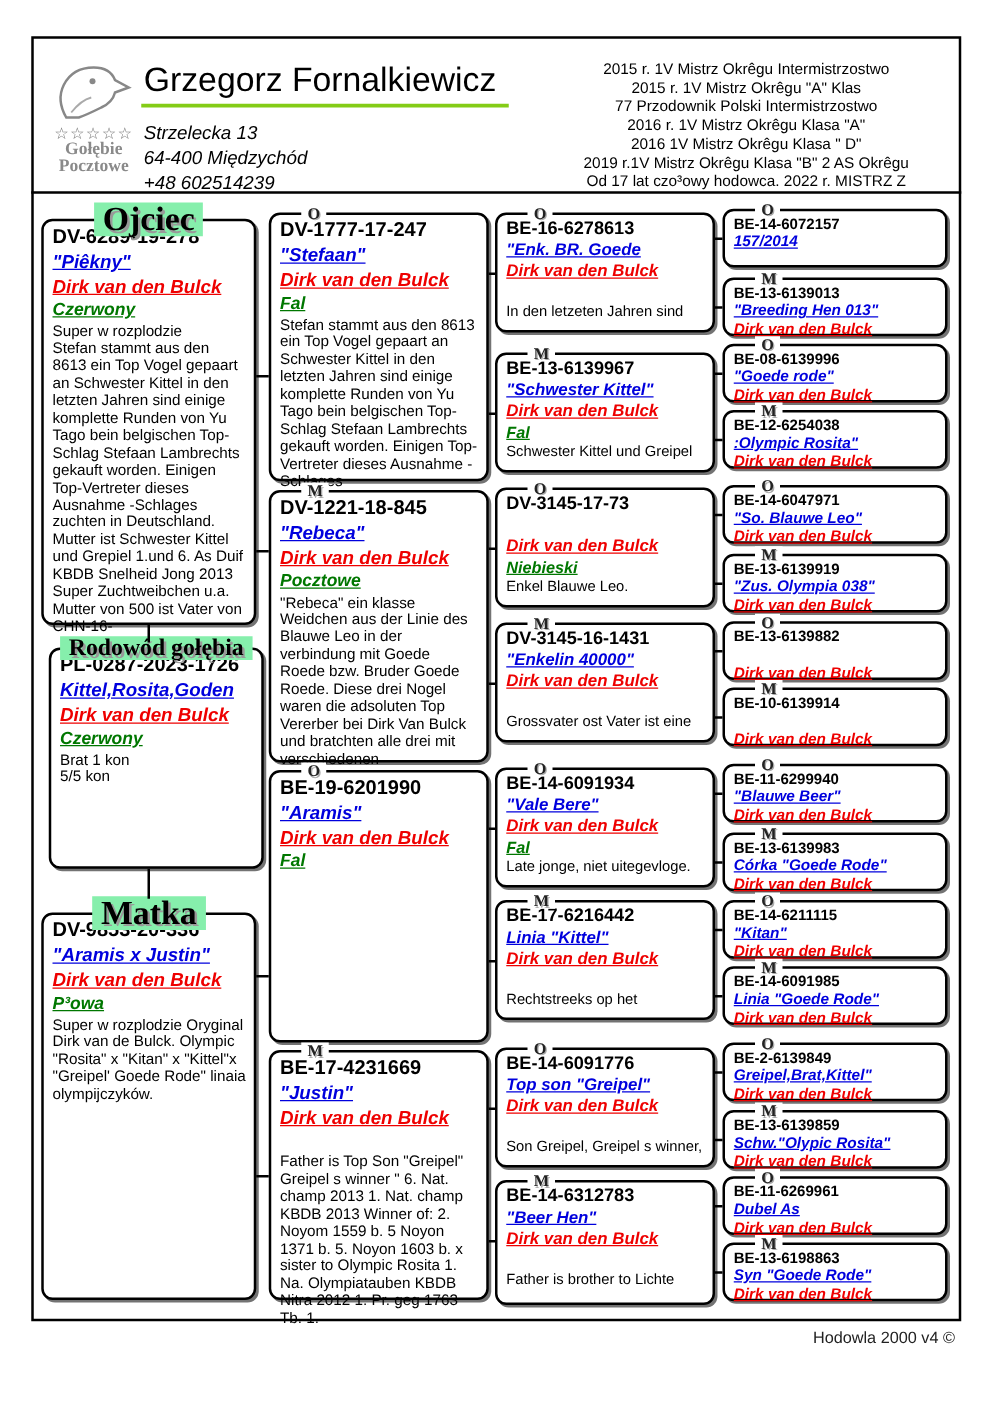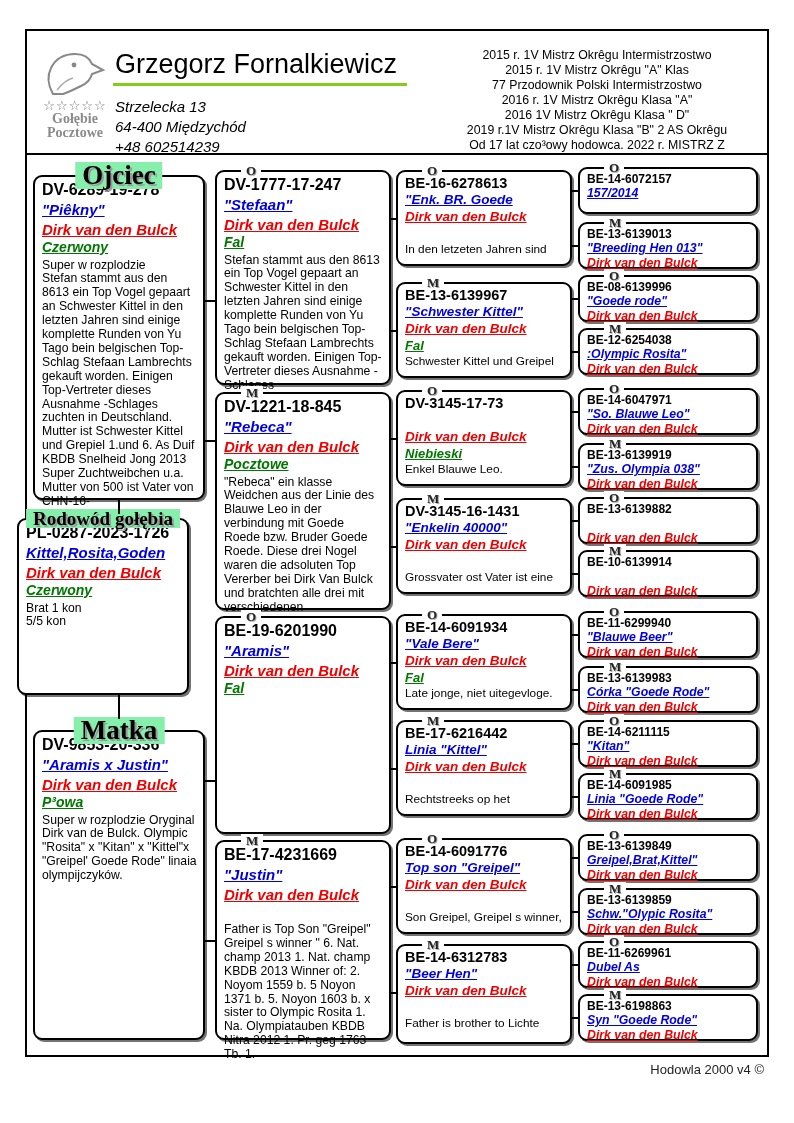--- a/index.html
+++ b/index.html
@@ -84,21 +84,21 @@
   <div class="box c12" style="left:33px;top:175px;width:172px;height:325px">
     <span class="sec-title t-big">Ojciec</span>
     <div class="ring">DV-6289-19-278</div>
     <div class="name">"Piêkny"</div>
     <div class="breeder">Dirk van den Bulck</div>
     <div class="colorline">Czerwony</div>
     <div class="desc">Super w rozplodzie
 Stefan stammt aus den 8613 ein Top Vogel gepaart an Schwester Kittel in den letzten Jahren sind einige komplette Runden von Yu Tago bein belgischen Top-Schlag Stefaan Lambrechts gekauft worden. Einigen Top-Vertreter dieses Ausnahme -Schlages zuchten in Deutschland. Mutter ist Schwester Kittel und Grepiel 1.und 6. As Duif KBDB Snelheid Jong 2013 Super Zuchtweibchen u.a. Mutter von 500 ist Vater von CHN-16-</div>
   </div>
 
-  <div class="box c12" style="left:17px;top:518px;width:172px;height:177px">
+  <div class="box c12" style="left:39px;top:518px;width:172px;height:177px">
     <span class="sec-title t-mid">Rodowód gołębia</span>
     <div class="ring">PL-0287-2023-1726</div>
     <div class="name">Kittel,Rosita,Goden</div>
     <div class="breeder">Dirk van den Bulck</div>
     <div class="colorline">Czerwony</div>
     <div class="desc">Brat 1 kon
 5/5 kon</div>
   </div>
 
   <div class="box c12" style="left:33px;top:730px;width:172px;height:310px">
@@ -274,21 +274,21 @@
     <div class="breeder">Dirk van den Bulck</div>
   </div>
   <div class="box c4" style="left:578px;top:773px;width:180px;height:47px">
     <span class="tag">M</span>
     <div class="ring">BE-14-6091985</div>
     <div class="name">Linia "Goede Rode"</div>
     <div class="breeder">Dirk van den Bulck</div>
   </div>
   <div class="box c4" style="left:578px;top:834px;width:180px;height:47px">
     <span class="tag">O</span>
-    <div class="ring">BE-13-6139849</div>
+    <div class="ring">BE-2-6139849</div>
     <div class="name">Greipel,Brat,Kittel"</div>
     <div class="breeder">Dirk van den Bulck</div>
   </div>
   <div class="box c4" style="left:578px;top:888px;width:180px;height:47px">
     <span class="tag">M</span>
     <div class="ring">BE-13-6139859</div>
     <div class="name">Schw."Olypic Rosita"</div>
     <div class="breeder">Dirk van den Bulck</div>
   </div>
   <div class="box c4" style="left:578px;top:941px;width:180px;height:47px">

